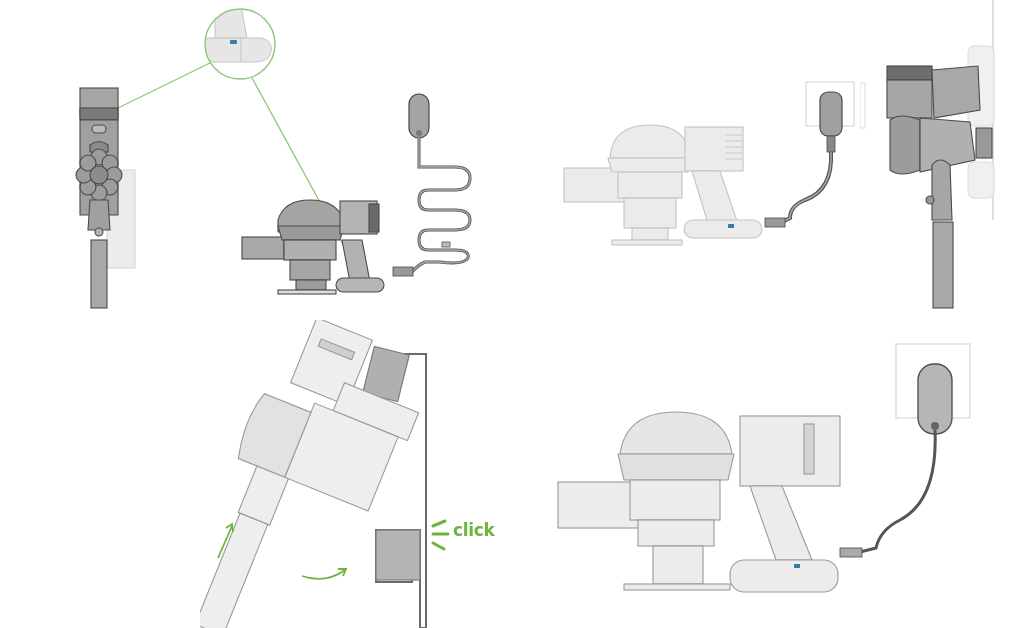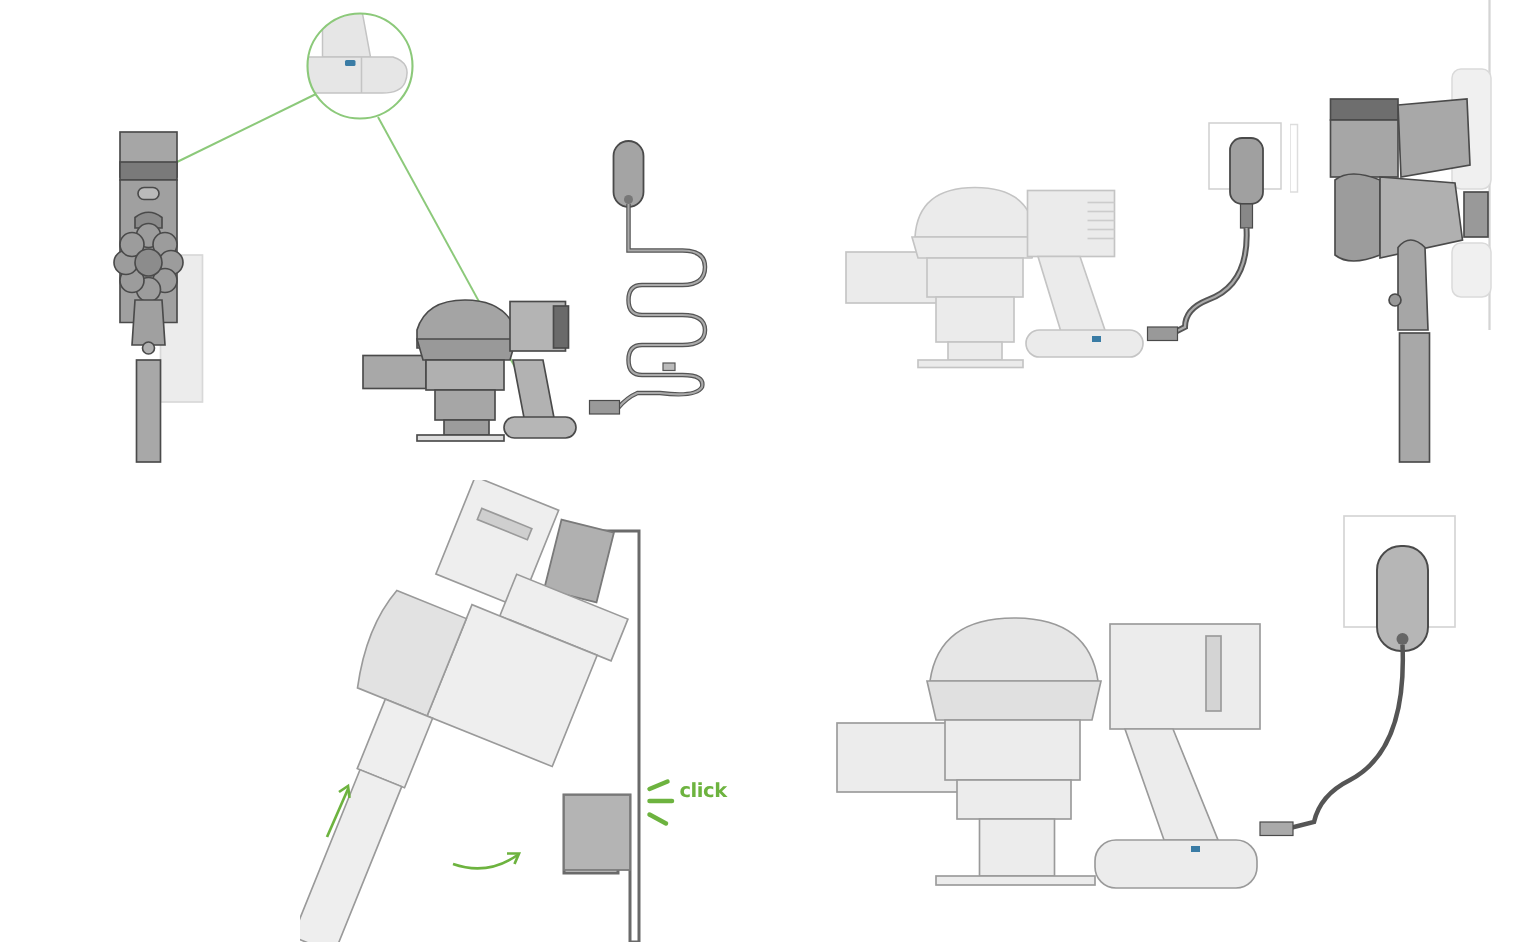--- a/index.html
+++ b/index.html
@@ -1,19 +1,19 @@
 <!DOCTYPE html>
 <html><head>
   <meta charset="utf-8">
   <style>
     html, body { margin: 0; padding: 0; background: #ffffff; }
     body { width: 1024px; height: 628px; position: relative; overflow: hidden; font-family: "Liberation Sans", sans-serif; }
     .panel { position: absolute; }
     svg { display: block; }
-    .click-label { position: absolute; left: 453px; top: 520px; font-family: "DejaVu Sans", sans-serif; font-size: 13px; font-weight: bold; color: #6db33f; letter-spacing: -0.3px; }
+    .click-label { position: absolute; left: 453px; top: 520px; font-family: "DejaVu Sans", sans-serif; font-size: 17px; font-weight: bold; color: #6db33f; letter-spacing: -0.3px; }
   </style>
 </head>
 <body>
 
 <div class="panel" style="left:0;top:0;width:520px;height:312px;">
   <svg width="520" height="312" viewBox="0 0 520 312">
 
     <line x1="118" y1="108" x2="212" y2="62" stroke="#8cc97a" stroke-width="1.3"></line>
     <line x1="252" y1="78" x2="368" y2="290" stroke="#8cc97a" stroke-width="1.3"></line>
 

